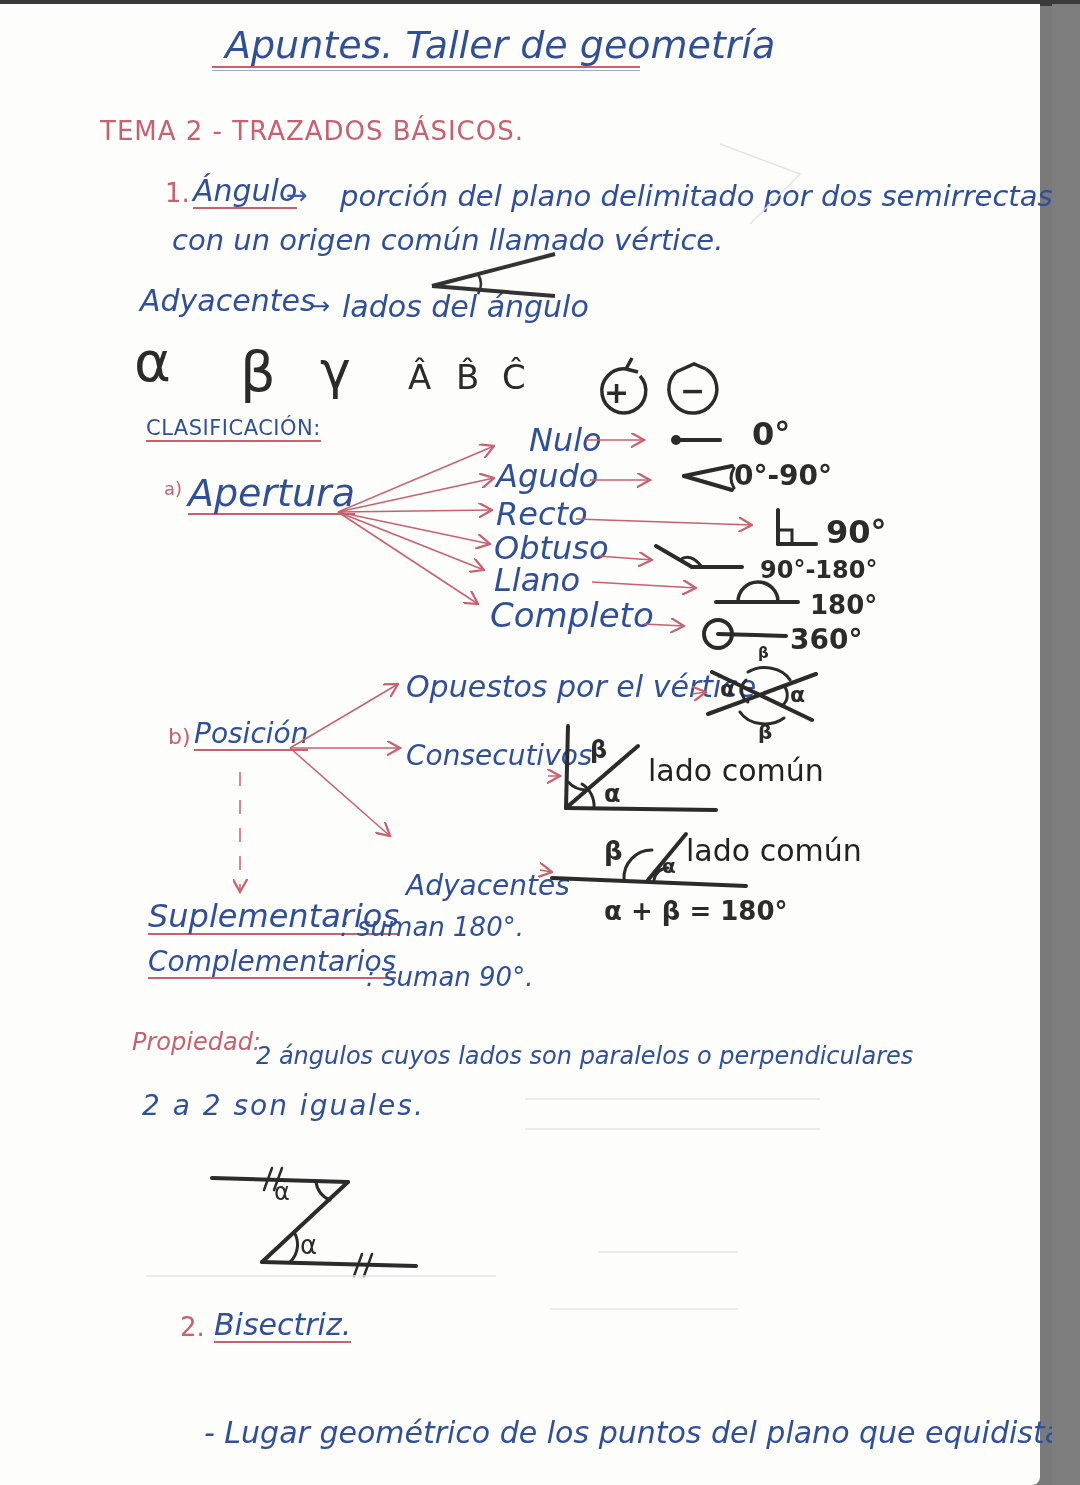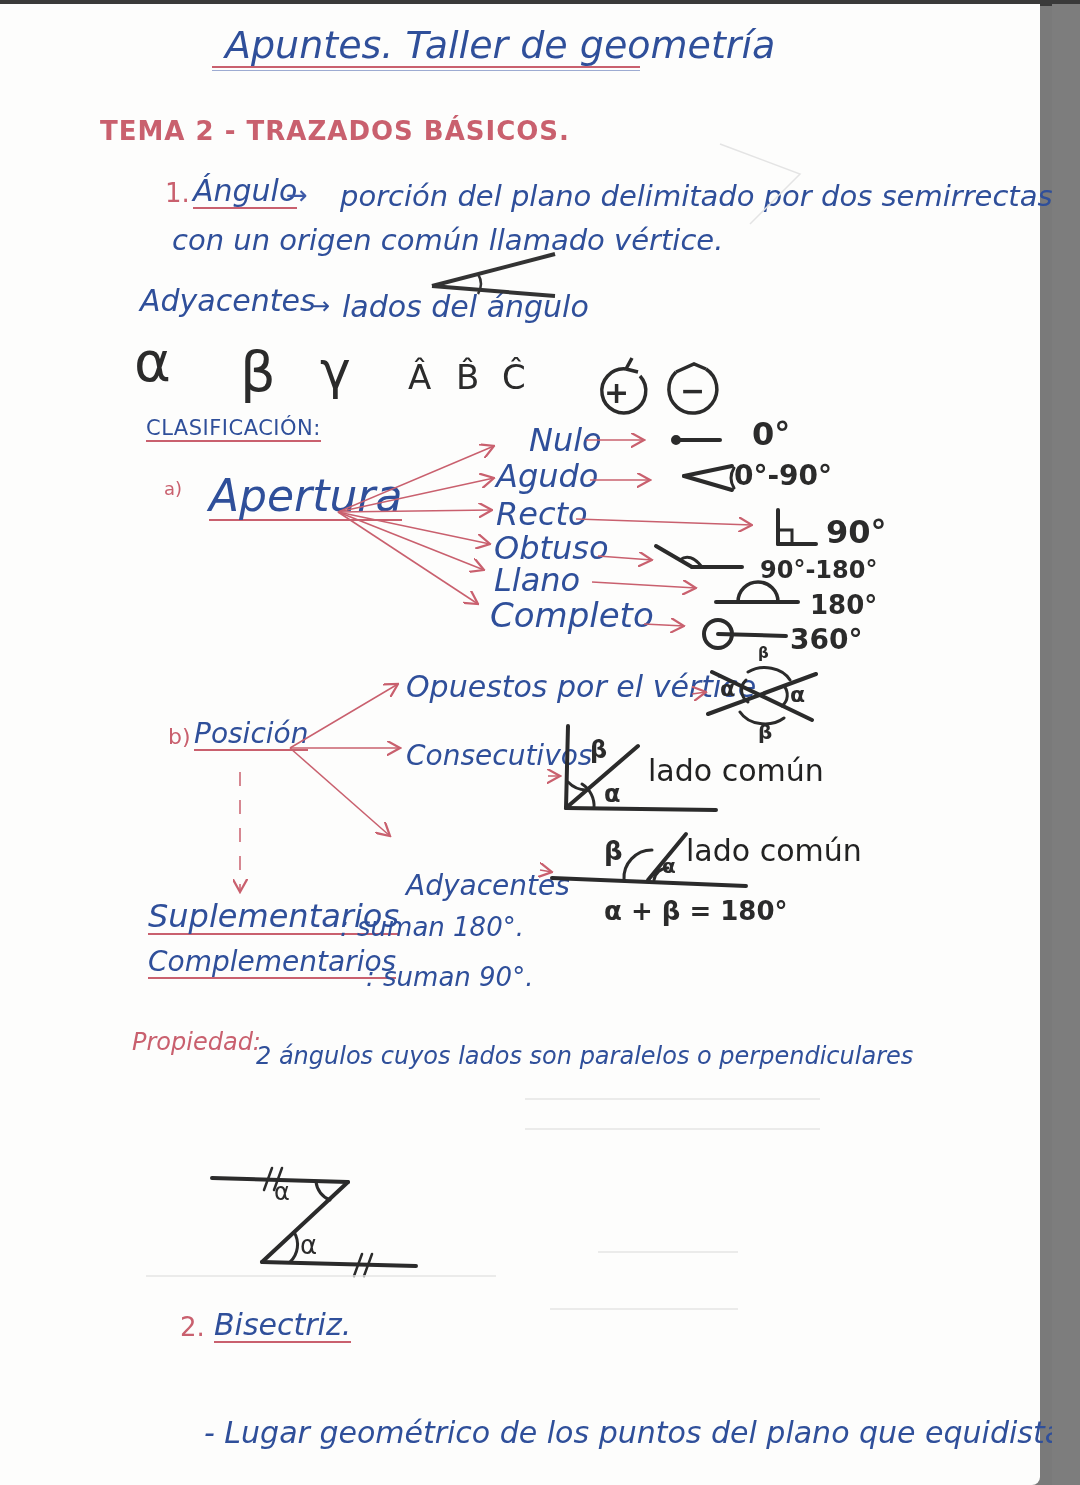--- a/index.html
+++ b/index.html
@@ -24,21 +24,21 @@
 </head>
 <body>
 
 <div class="topbar"></div>
 <div class="page">
 
   <div class="t blue" style="left:225px; top:22px; font-size:38px; font-style:italic;">Apuntes. Taller de geometría</div>
   <div style="position:absolute; left:212px; top:62px; width:428px; height:2px; background:#c9606e;"></div>
   <div style="position:absolute; left:212px; top:66px; width:428px; height:1px; background:#3d5aa8; opacity:.5;"></div>
 
-  <div class="t pink" style="left:100px; top:114px; font-size:26px; letter-spacing:1px; font-weight:700;">TEMA 2 - TRAZADOS BÁSICOS.</div>
+  <div class="t pink" style="left:100px; top:114px; font-size:26px; letter-spacing:1px; font-weight:400;">TEMA 2 - TRAZADOS BÁSICOS.</div>
 
   <div class="t pink" style="left:165px; top:176px; font-size:26px;">1.</div>
   <div class="t blue ul-pink" style="left:193px; top:172px; font-size:30px; font-style:italic;">Ángulo</div>
   <div class="t blue" style="left:286px; top:178px; font-size:26px; color:#3d5aa8;">→</div>
   <div class="t blue" style="left:172px; top:222px; font-size:29px; font-style:italic;">con un origen común llamado vértice.</div>
   <div class="t blue" style="left:340px; top:178px; font-size:29px; font-style:italic;">porción del plano delimitado por dos semirrectas</div>
 
   <div class="t blue" style="left:140px; top:282px; font-size:30px; font-style:italic;">Adyacentes</div>
   <div class="t blue" style="left:310px; top:290px; font-size:24px;">→</div>
   <div class="t blue" style="left:342px; top:288px; font-size:30px; font-style:italic;">lados del ángulo</div>
@@ -48,21 +48,21 @@
   <div class="t black" style="left:320px; top:340px; font-size:52px; font-weight:normal;">γ</div>
   <div class="t black" style="left:408px; top:356px; font-size:34px; font-weight:normal;">Â</div>
   <div class="t black" style="left:456px; top:356px; font-size:34px; font-weight:normal;">B̂</div>
   <div class="t black" style="left:502px; top:356px; font-size:34px; font-weight:normal;">Ĉ</div>
   <div class="t black" style="left:604px; top:374px; font-size:30px;">+</div>
   <div class="t black" style="left:680px; top:372px; font-size:30px;">−</div>
 
   <div class="t blue ul-pink" style="left:146px; top:414px; font-size:21px; letter-spacing:.5px;">CLASIFICACIÓN:</div>
 
   <div class="t pink" style="left:164px; top:476px; font-size:18px;">a)</div>
-  <div class="t blue ul-pink" style="left:188px; top:470px; font-size:44px; font-style:italic;margin-left:21px;">Apertura</div>
+  <div class="t blue ul-pink" style="left:188px; top:470px; font-size:38px; font-style:italic;">Apertura</div>
 
   <div class="t blue" style="left:498px; top:420px; font-size:32px; font-style:italic;margin-left:31px;">Nulo</div>
   <div class="t blue" style="left:496px; top:456px; font-size:32px; font-style:italic;">Agudo</div>
   <div class="t blue" style="left:496px; top:494px; font-size:32px; font-style:italic;">Recto</div>
   <div class="t blue" style="left:494px; top:528px; font-size:32px; font-style:italic;">Obtuso</div>
   <div class="t blue" style="left:494px; top:560px; font-size:32px; font-style:italic;">Llano</div>
   <div class="t blue" style="left:490px; top:594px; font-size:34px; font-style:italic;">Completo</div>
 
   <div class="t black" style="left:752px; top:414px; font-size:32px;">0°</div>
   <div class="t black" style="left:734px; top:458px; font-size:28px;">0°-90°</div>
@@ -92,20 +92,21 @@
   <div class="t black" style="left:686px; top:832px; font-size:30px; font-weight:normal; color:#222;">lado común</div>
   <div class="t black" style="left:604px; top:894px; font-size:26px;">α + β = 180°</div>
 
   <div class="t blue ul-pink" style="left:148px; top:896px; font-size:32px; font-style:italic;">Suplementarios</div>
   <div class="t blue" style="left:340px; top:910px; font-size:26px; font-style:italic;">: suman 180°.</div>
   <div class="t blue ul-pink" style="left:148px; top:944px; font-size:28px; font-style:italic;">Complementarios</div>
   <div class="t blue" style="left:366px; top:960px; font-size:26px; font-style:italic;">: suman 90°.</div>
 
   <div class="t pink" style="left:132px; top:1026px; font-size:24px; font-style:italic; font-weight:300;">Propiedad:</div>
   <div class="t blue" style="left:256px; top:1040px; font-size:24px; font-style:italic;">2 ángulos cuyos lados son paralelos o perpendiculares</div>
+  <div class="t blue" style="left:142px; top:1088px; font-size:28px; font-style:italic; letter-spacing:2px;">2 a 2 son iguales.</div>
 
   <div class="t black" style="left:274px; top:1176px; font-size:24px; font-weight:normal;">α</div>
   <div class="t black" style="left:300px; top:1228px; font-size:26px; font-weight:normal;">α</div>
 
   <div class="t pink" style="left:180px; top:1310px; font-size:26px;">2.</div>
   <div class="t blue ul-pink" style="left:214px; top:1306px; font-size:30px; font-style:italic;">Bisectriz.</div>
   <div class="t blue" style="left:204px; top:1414px; font-size:30px; font-style:italic;">- Lugar geométrico de los puntos del plano que equidistan</div>
 
   <svg class="layer" width="1052" height="1481">
     <defs>

